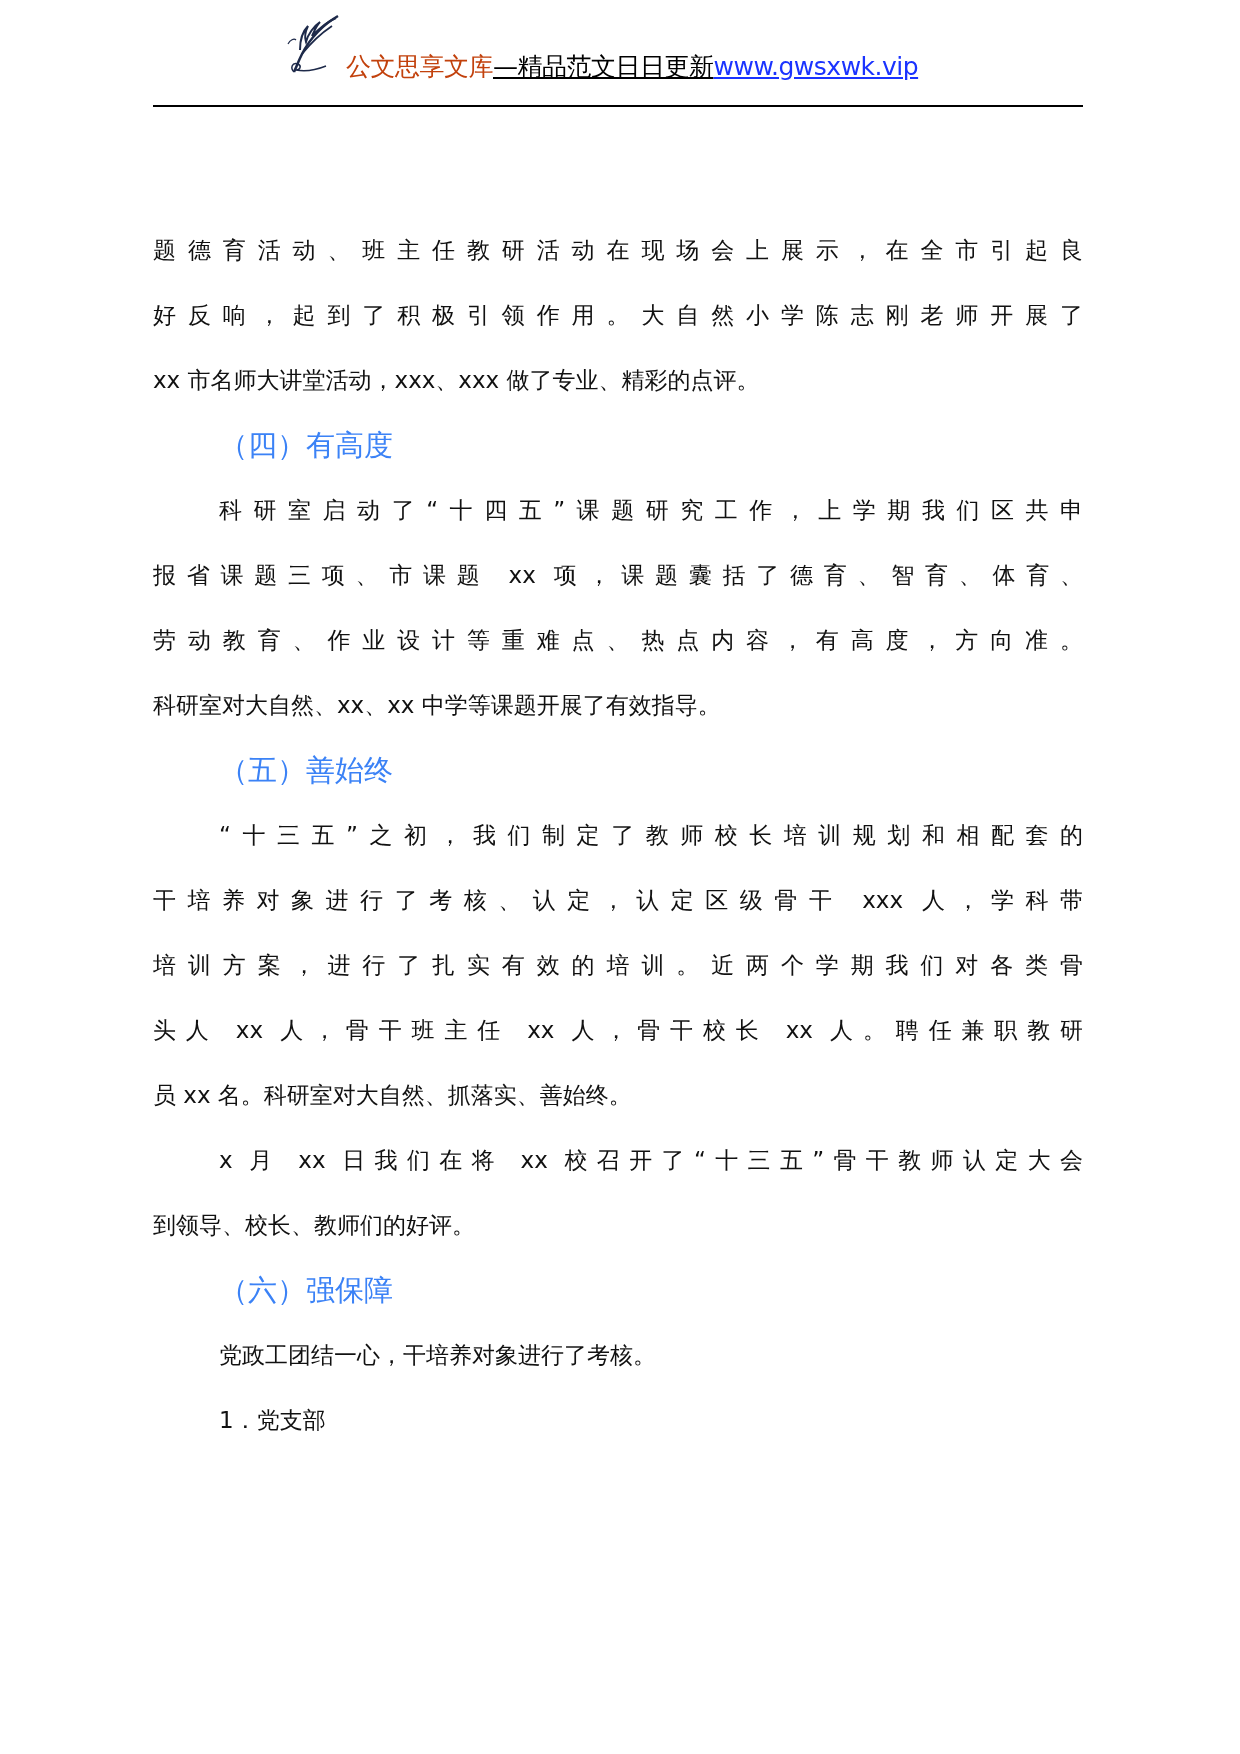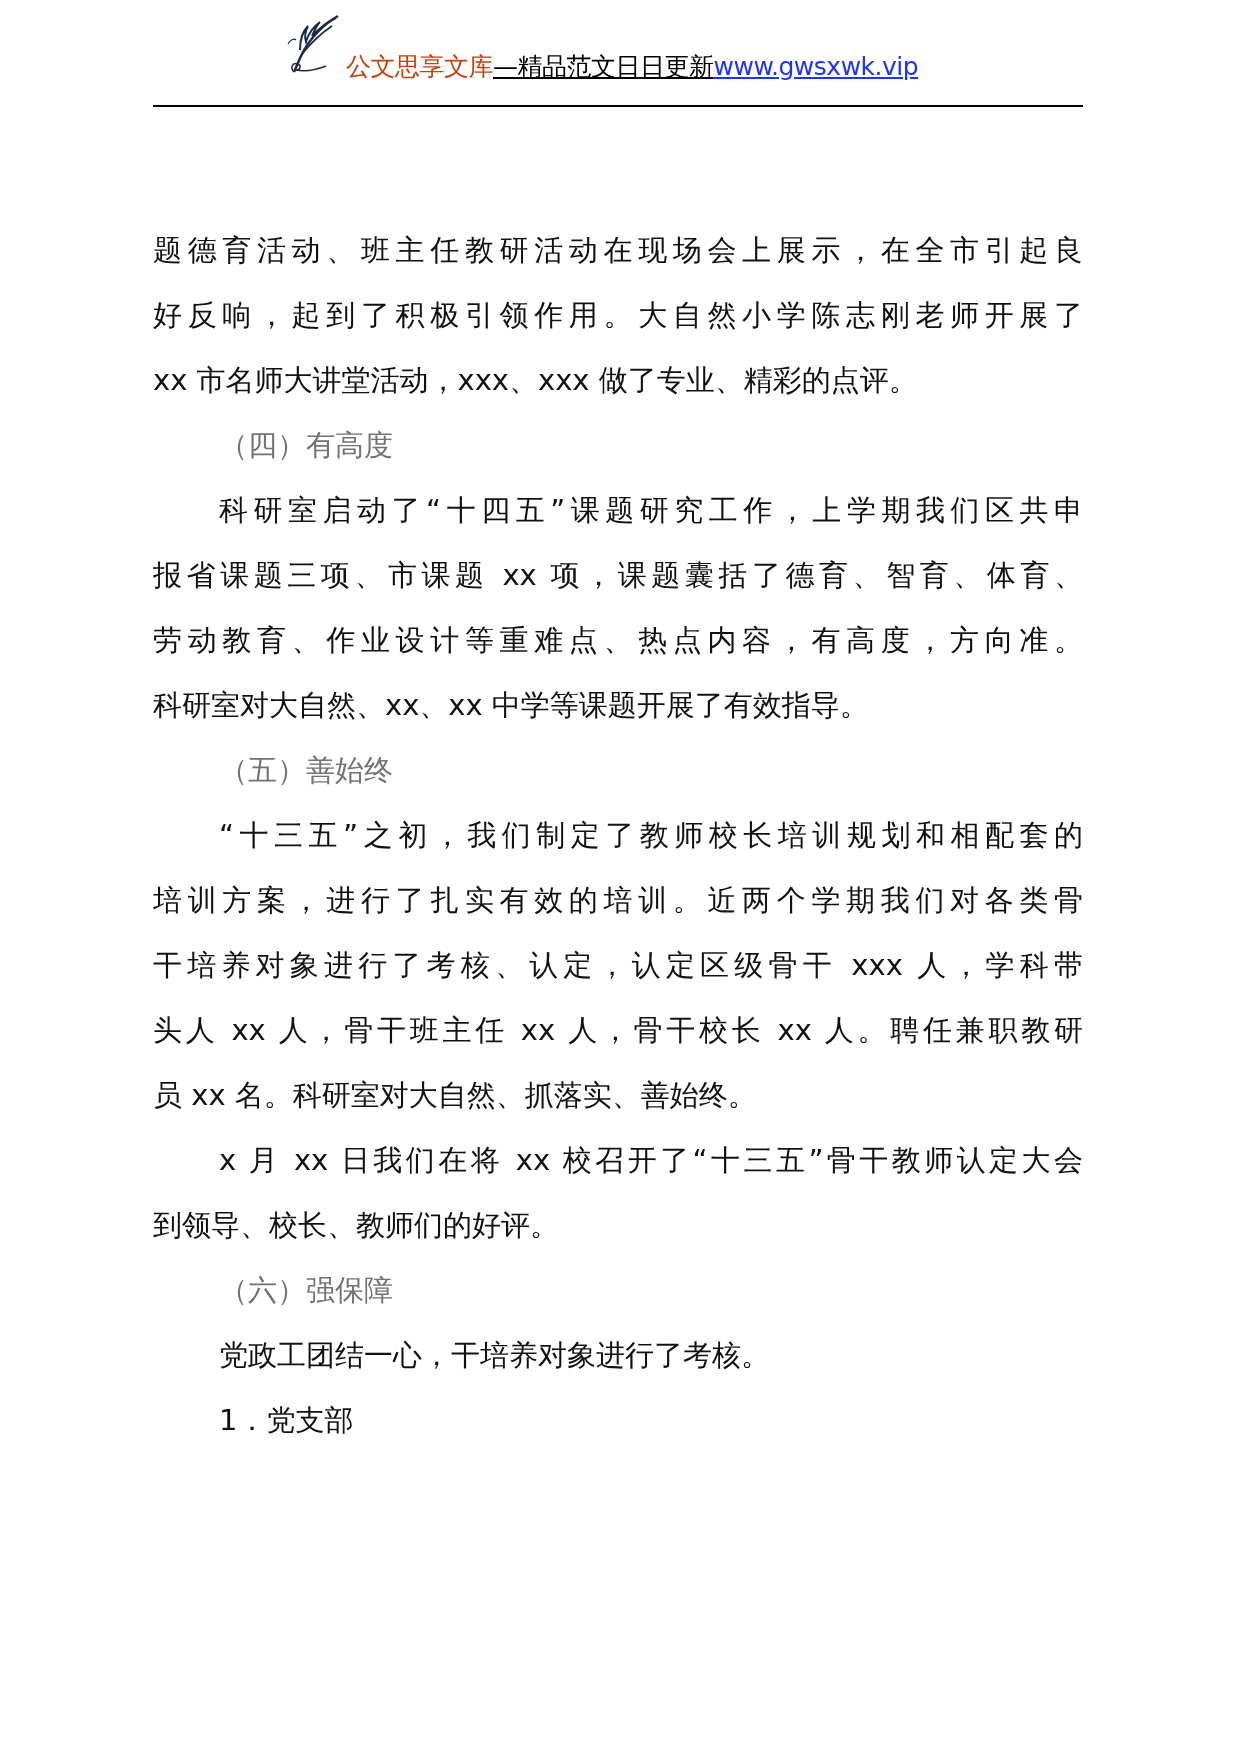--- a/index.html
+++ b/index.html
@@ -59,37 +59,37 @@
     }
     .content {
       position: absolute;
       left: 153px;
       top: 218px;
       width: 930px;
     }
     .line {
       height: 65px;
       line-height: 65px;
-      font-size: 29px;
+      font-size: 23px;
       white-space: nowrap;
       text-align: justify;
       text-align-last: justify;
       color: #111111;
     }
     .line.last {
       text-align-last: left;
     }
     .line.indent {
       padding-left: 66px;
     }
     .heading {
       height: 65px;
       line-height: 65px;
       font-size: 29px;
-      color: #737373;
+      color: #3b82f6;
       padding-left: 66px;
       white-space: nowrap;
     }
   </style>
 </head>
 <body>
 
 <div class="header">
   <svg class="logo" viewBox="0 0 64 62" xmlns="http://www.w3.org/2000/svg">
     <path d="M58 2 C44 10 30 24 22 40 C18 48 16 54 14 58" stroke="#1e2a4a" stroke-width="2.5" fill="none"></path>
@@ -116,22 +116,22 @@
   <div>
     <div class="line indent">科研室启动了“十四五”课题研究工作，上学期我们区共申</div>
     <div class="line">报省课题三项、市课题 xx 项，课题囊括了德育、智育、体育、</div>
     <div class="line">劳动教育、作业设计等重难点、热点内容，有高度，方向准。</div>
     <div class="line last">科研室对大自然、xx、xx 中学等课题开展了有效指导。</div>
   </div>
 
   <div class="heading">（五）善始终</div>
   <div>
     <div class="line indent">“十三五”之初，我们制定了教师校长培训规划和相配套的</div>
+    <div class="line">干培养对象进行了考核、认定，认定区级骨干 xxx 人，学科带</div>
     <div class="line">培训方案，进行了扎实有效的培训。近两个学期我们对各类骨</div>
-    <div class="line">干培养对象进行了考核、认定，认定区级骨干 xxx 人，学科带</div>
     <div class="line">头人 xx 人，骨干班主任 xx 人，骨干校长 xx 人。聘任兼职教研</div>
     <div class="line last">员 xx 名。科研室对大自然、抓落实、善始终。</div>
   </div>
   <div>
     <div class="line indent">x 月 xx 日我们在将 xx 校召开了“十三五”骨干教师认定大会</div>
     <div class="line last">到领导、校长、教师们的好评。</div>
   </div>
 
   <div class="heading">（六）强保障</div>
   <div>

